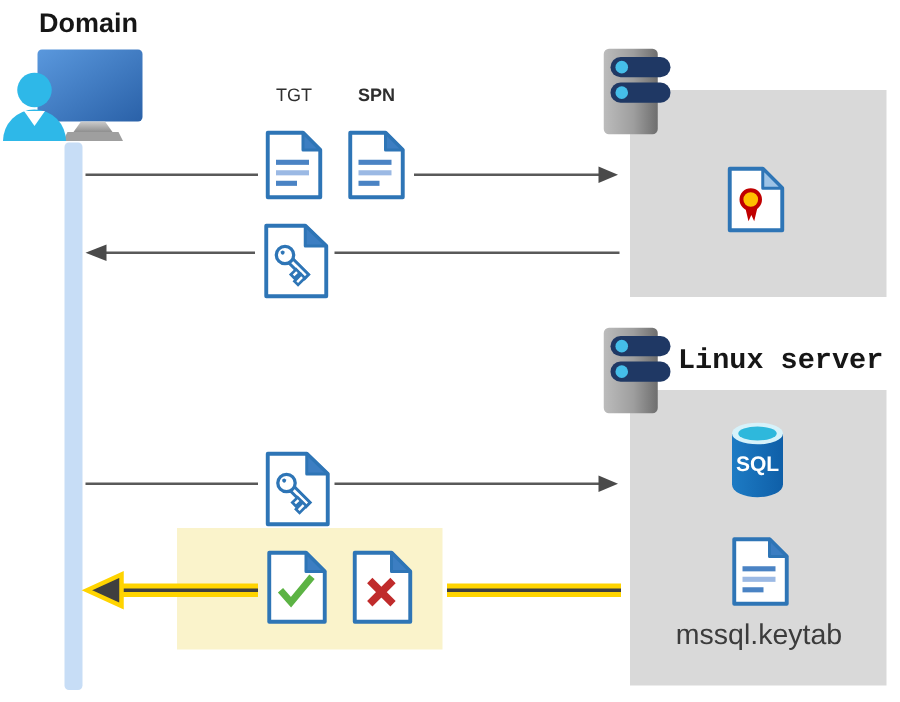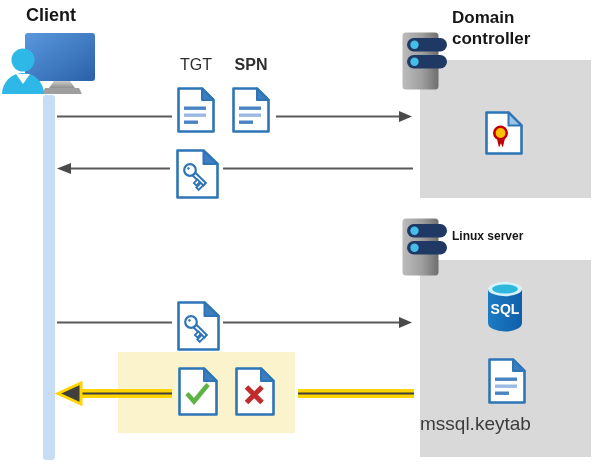--- a/index.html
+++ b/index.html
@@ -12,25 +12,25 @@
   #dc-box{left:420px;top:60px;width:171px;height:138px;background:#D9D9D9;}
   #linux-box{left:420px;top:260px;width:171px;height:197px;background:#D9D9D9;}
   #yellow-box{left:118px;top:352px;width:177px;height:81px;background:#FAF3CB;}
   #lifeline{left:43px;top:95px;width:12px;height:365px;background:#C7DDF6;border-radius:3px;}
   
   #arrows{left:0;top:0;width:600px;height:468px;pointer-events:none;}
   
   .hdr{font-weight:bold;color:#161616;}
   #client-label{left:26px;top:5px;font-size:18px;}
   #dc-label{left:452px;top:7px;width:132px;font-size:17px;line-height:21px;}
-  #linux-label{left:452px;top:229px;font-size:12px;}
-  .ticket-label{font-size:16px;color:#2e2e2e;text-align:center;}
+  #linux-label{left:452px;top:229px;font-size:19px;font-family:Liberation Mono, monospace;}
+  .ticket-label{font-size:12px;color:#2e2e2e;text-align:center;}
   #tgt-label{left:174px;top:56px;width:44px;}
   #spn-label{left:229px;top:56px;width:44px;font-weight:bold;}
-  .caption{font-size:19px;color:#3c3c3c;}
+  .caption{font-size:19px;color:#3c3c3c;text-align:center;}
   #keytab-label{left:420px;top:413px;width:172px;}
   #result-label{left:110px;top:437px;width:195px;}
   
   #client-icon{left:0;top:30px;}
   #dc-server-icon{left:402px;top:32px;}
   #linux-server-icon{left:402px;top:218px;}
   #cert-icon{left:484px;top:110px;}
   #sql-icon{left:486px;top:280px;}
   #keytab-doc-icon{left:487px;top:356px;}
   #tgt-doc-icon{left:176px;top:86px;}
@@ -193,20 +193,19 @@
     <path d="M27 2.5 V15 H39.5 Z" fill="#3C7EC2" stroke="#2E75B6" stroke-width="2" stroke-linejoin="round"></path>
     <path d="M10 27.5 L17 35.5 L31 18.5" fill="none" stroke="#5CB344" stroke-width="4.6"></path>
   </svg>
 
   <svg class="abs" id="x-doc-icon" width="42" height="51" viewBox="0 0 42 51">
     <path d="M2.5 2.5 H27 L39.5 15 V48.5 H2.5 Z" fill="#fff" stroke="#2E75B6" stroke-width="2.6" stroke-linejoin="round"></path>
     <path d="M27 2.5 V15 H39.5 Z" fill="#3C7EC2" stroke="#2E75B6" stroke-width="2" stroke-linejoin="round"></path>
     <path d="M12.5 21 L28 36.5 M28 21 L12.5 36.5" fill="none" stroke="#C02B2B" stroke-width="5"></path>
   </svg>
 
-  <div class="abs hdr" id="client-label">Client</div>
-  <div class="abs hdr" id="dc-label">Domain controller</div>
+  <div class="abs hdr" id="client-label">Domain</div>
   <div class="abs hdr" id="linux-label">Linux server</div>
   <div class="abs ticket-label" id="tgt-label">TGT</div>
   <div class="abs ticket-label" id="spn-label">SPN</div>
   <div class="abs caption" id="keytab-label">mssql.keytab</div>
 
 </div>
 
 </body></html>

